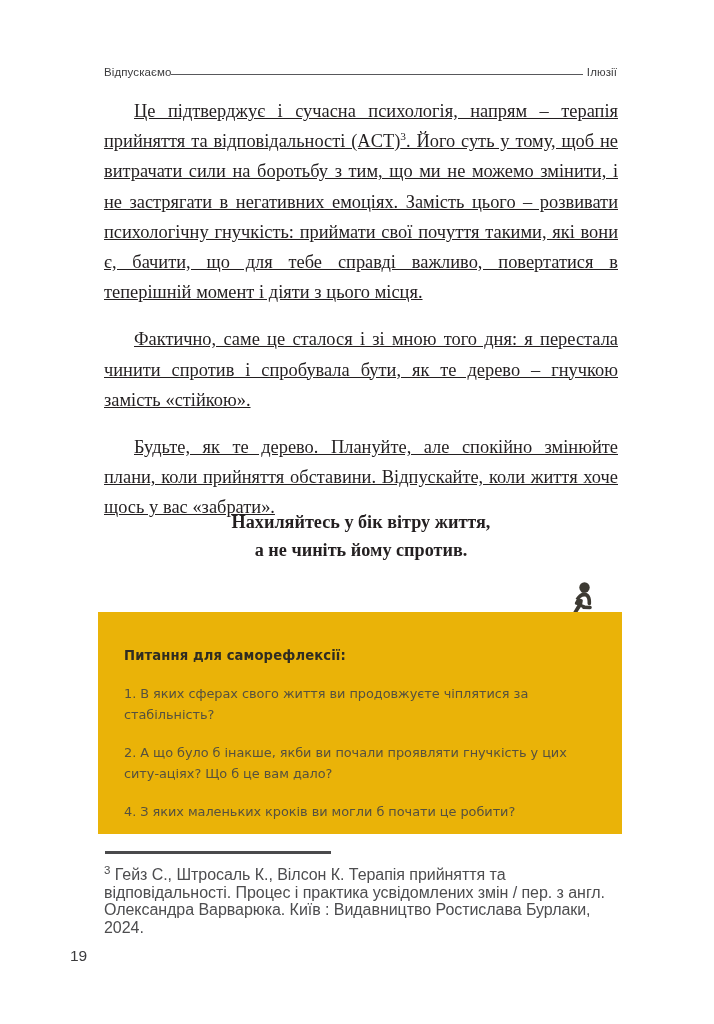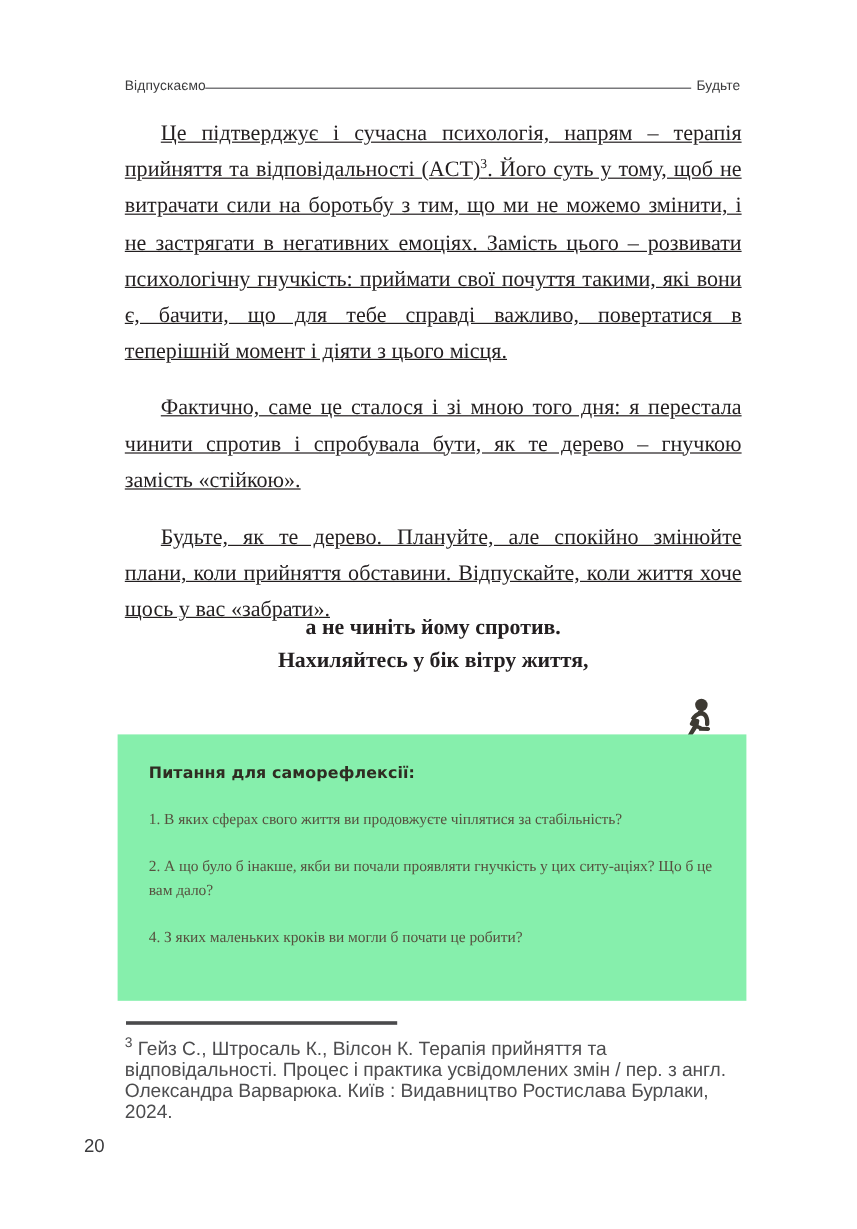--- a/index.html
+++ b/index.html
@@ -91,41 +91,40 @@
   }
   .figure-icon svg { display: block; }
 
   
   .reflect-box {
     position: absolute;
     left: 98px;
     top: 612px;
     width: 524px;
     height: 222px;
-    background: #86efac;
+    background: #eab308;
     box-sizing: border-box;
-    padding: 24px 26px 18px 26px;
+    padding: 35px 26px 18px 26px;
     font-family: "DejaVu Sans", "Liberation Sans", sans-serif;
     color: #4a4639;
   }
   .reflect-title {
     font-size: 13.2px;
     font-weight: bold;
     color: #2f2c22;
     letter-spacing: 0.1px;
     margin: 0 0 20px 0;
     line-height: 17px;
   }
   .reflect-q {
     font-size: 12.9px;
     line-height: 20.5px;
     margin: 0 0 18px 0;
     color: #56513f;
     letter-spacing: -0.05px;
-    font-family: Liberation Serif, serif;
   }
   .reflect-q:last-child { margin-bottom: 0; }
 
   
   .fn-rule {
     position: absolute;
     left: 105px;
     top: 851px;
     width: 226px;
     height: 3px;
@@ -160,32 +159,32 @@
   }
 </style>
 </head>
 <body>
 
 <div class="page">
 
   <div class="running-head">
     <span class="rh-left">Відпускаємо</span>
     <span class="rh-rule"></span>
-    <span class="rh-right">Будьте</span>
+    <span class="rh-right">Ілюзії</span>
   </div>
 
   <div class="body-col">
     <p class="para"><span>Це підтверджує і сучасна психологія, напрям – терапія прийняття та відповідальності (ACT)</span><sup>3</sup><span>. Його суть у тому, щоб не витрачати сили на боротьбу з тим, що ми не можемо змінити, і не застрягати в негативних емоціях. Замість цього – розвивати психологічну гнучкість: приймати свої почуття такими, які вони є, бачити, що для тебе справді важливо, повертатися в теперішній момент і діяти з цього місця.</span></p>
     <p class="para">Фактично, саме це сталося і зі мною того дня: я перестала чинити спротив і спробувала бути, як те дерево – гнучкою замість «стійкою».</p>
     <p class="para">Будьте, як те дерево. Плануйте, але спокійно змінюйте плани, коли прийняття обставини. Відпускайте, коли життя хоче щось у вас «забрати».</p>
   </div>
 
   <div class="pullquote">
+    <div>Нахиляйтесь у бік вітру життя,</div>
     <div>а не чиніть йому спротив.</div>
-    <div>Нахиляйтесь у бік вітру життя,</div>
   </div>
 
   <div class="figure-icon">
     <svg width="34" height="36" viewBox="0 0 34 36" xmlns="http://www.w3.org/2000/svg">
       <g fill="#3d3a33">
         <circle cx="17.5" cy="6.5" r="5.2"></circle>
         <path d="M14.6 11.6c3.6-0.9 6.6 0.6 8.1 3.2 1.3 2.3 1.6 5.1 1.4 7.6-0.1 1.2-1.0 2.0-2.0 1.9-1.0-0.1-1.7-1.0-1.6-2.2 0.15-1.9-0.05-3.9-0.8-5.2-0.5-0.9-1.3-1.4-2.4-1.4-1.3 0-2.4 0.5-3.4 1.3-1.0 0.8-1.8 1.8-2.4 2.7l-2.9-1.8c0.8-1.3 1.9-2.7 3.3-3.9 0.8-0.7 1.7-1.3 2.7-1.7z"></path>
         <path d="M11.6 17.3l3.3 1.0c0.6 0.2 1.0 0.8 0.9 1.4l-0.7 4.0c-0.1 0.8-0.9 1.3-1.7 1.1l-4.4-1.0c-1.0-0.25-1.5-1.35-1.0-2.25l1.8-3.3c0.35-0.65 1.1-0.95 1.8-0.75z"></path>
         <path d="M12.9 22.6l4.2 1.5c0.9 0.3 1.2 1.4 0.6 2.1l-1.1 1.4-4.4-2.3z"></path>
         <path d="M11.0 23.0l3.5 1.9-6.6 10.0c-0.5 0.75-1.5 0.95-2.25 0.45-0.75-0.5-0.95-1.5-0.5-2.25z"></path>
@@ -197,15 +196,15 @@
   <div class="reflect-box">
     <div class="reflect-title">Питання для саморефлексії:</div>
     <div class="reflect-q">1. В яких сферах свого життя ви продовжуєте чіплятися за стабільність?</div>
     <div class="reflect-q">2. А що було б інакше, якби ви почали проявляти гнучкість у цих ситу-аціях? Що б це вам дало?</div>
     <div class="reflect-q">4. З яких маленьких кроків ви могли б почати це робити?</div>
   </div>
 
   <div class="fn-rule"></div>
   <div class="footnote"><sup>3</sup><span> Гейз С., Штросаль К., Вілсон К. Терапія прийняття та відповідальності. Процес і практика усвідомлених змін / пер. з англ. Олександра Варварюка. Київ :  Видавництво Ростислава Бурлаки, 2024.</span></div>
 
-  <div class="folio">20</div>
+  <div class="folio">19</div>
 
 </div>
 
 </body></html>

